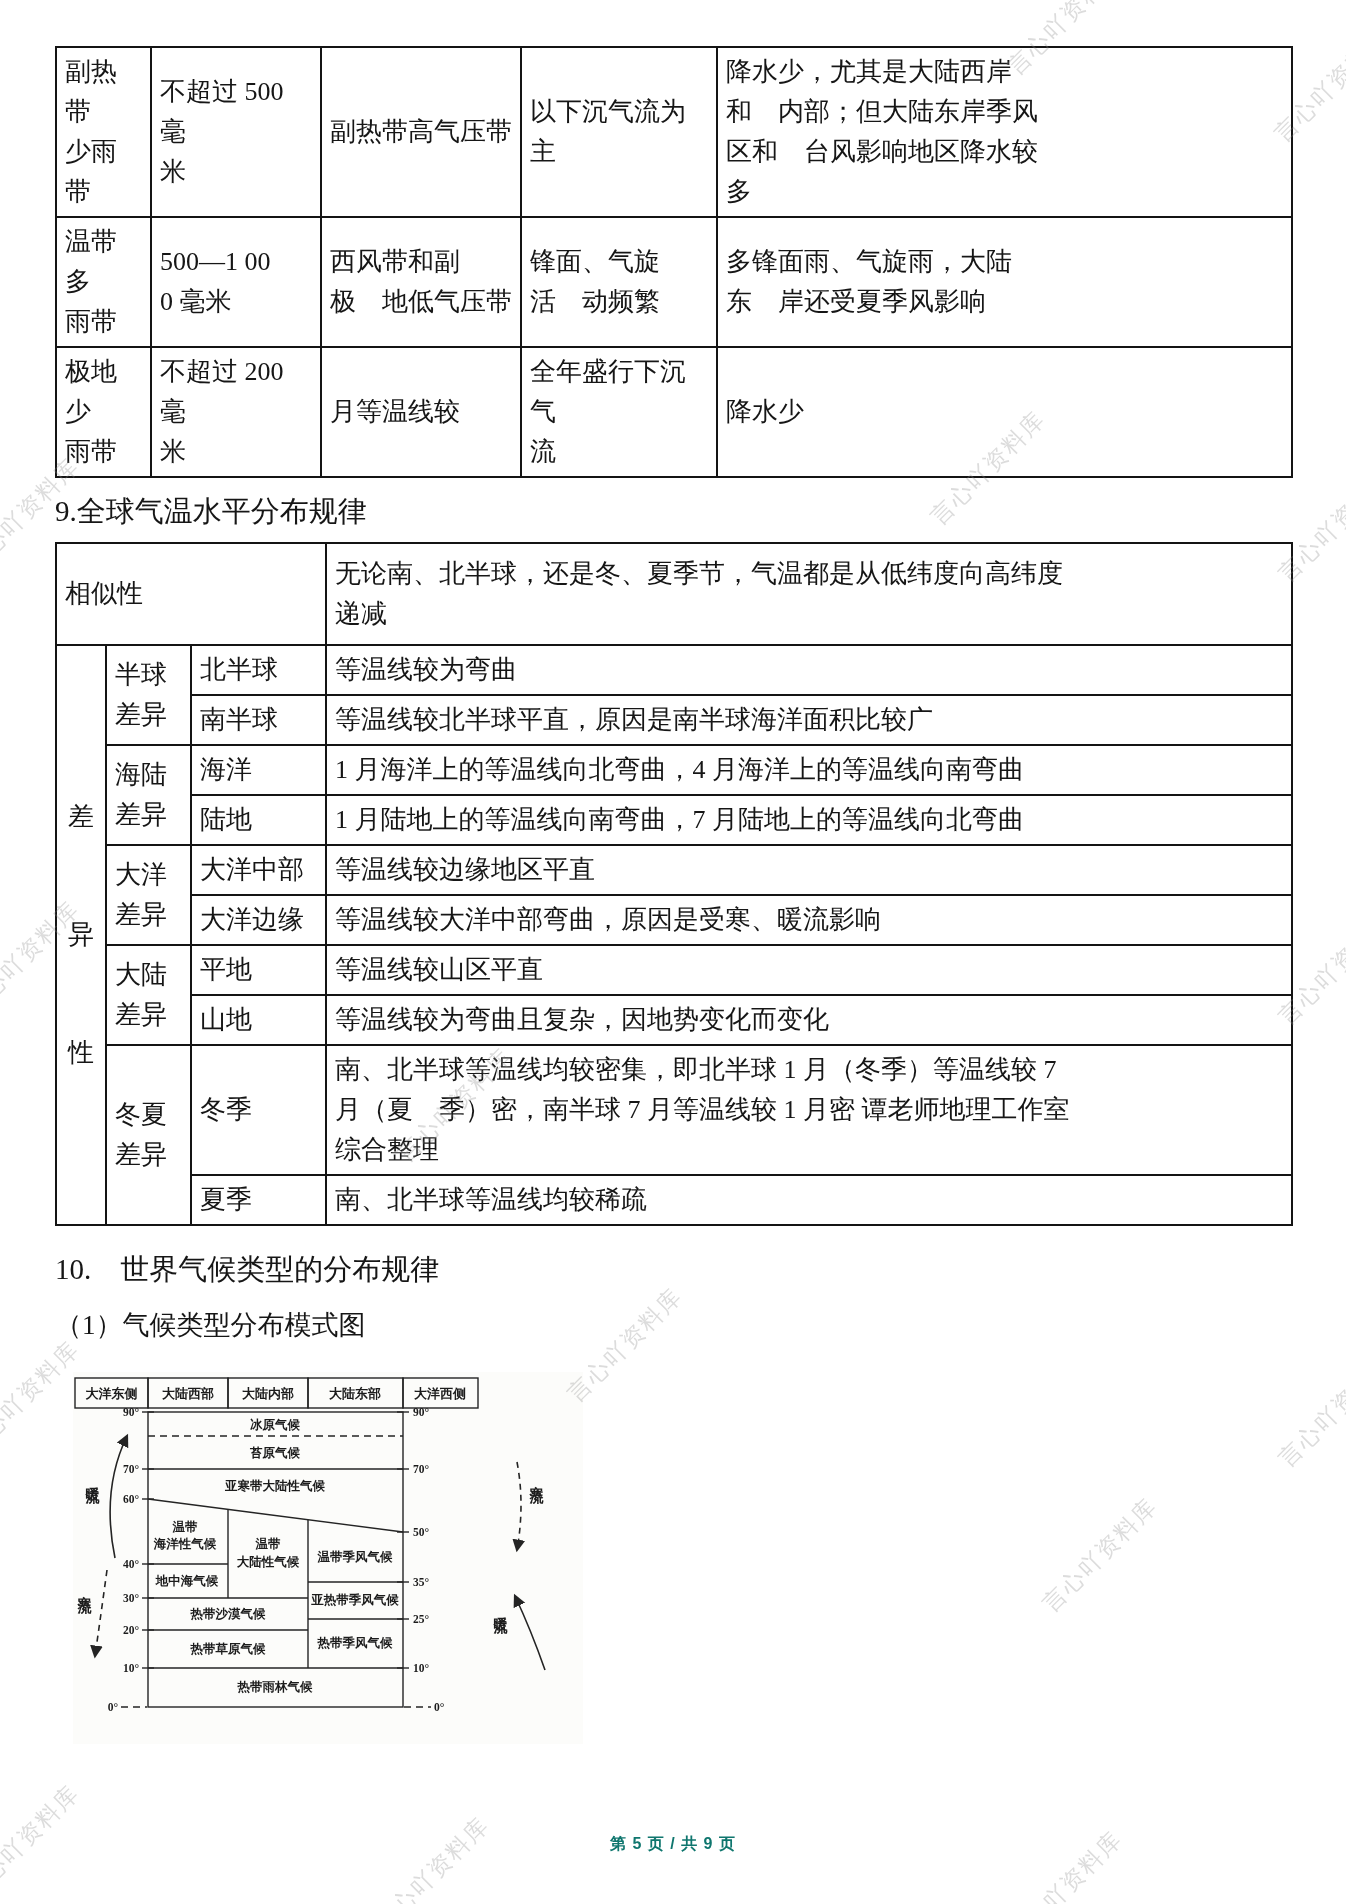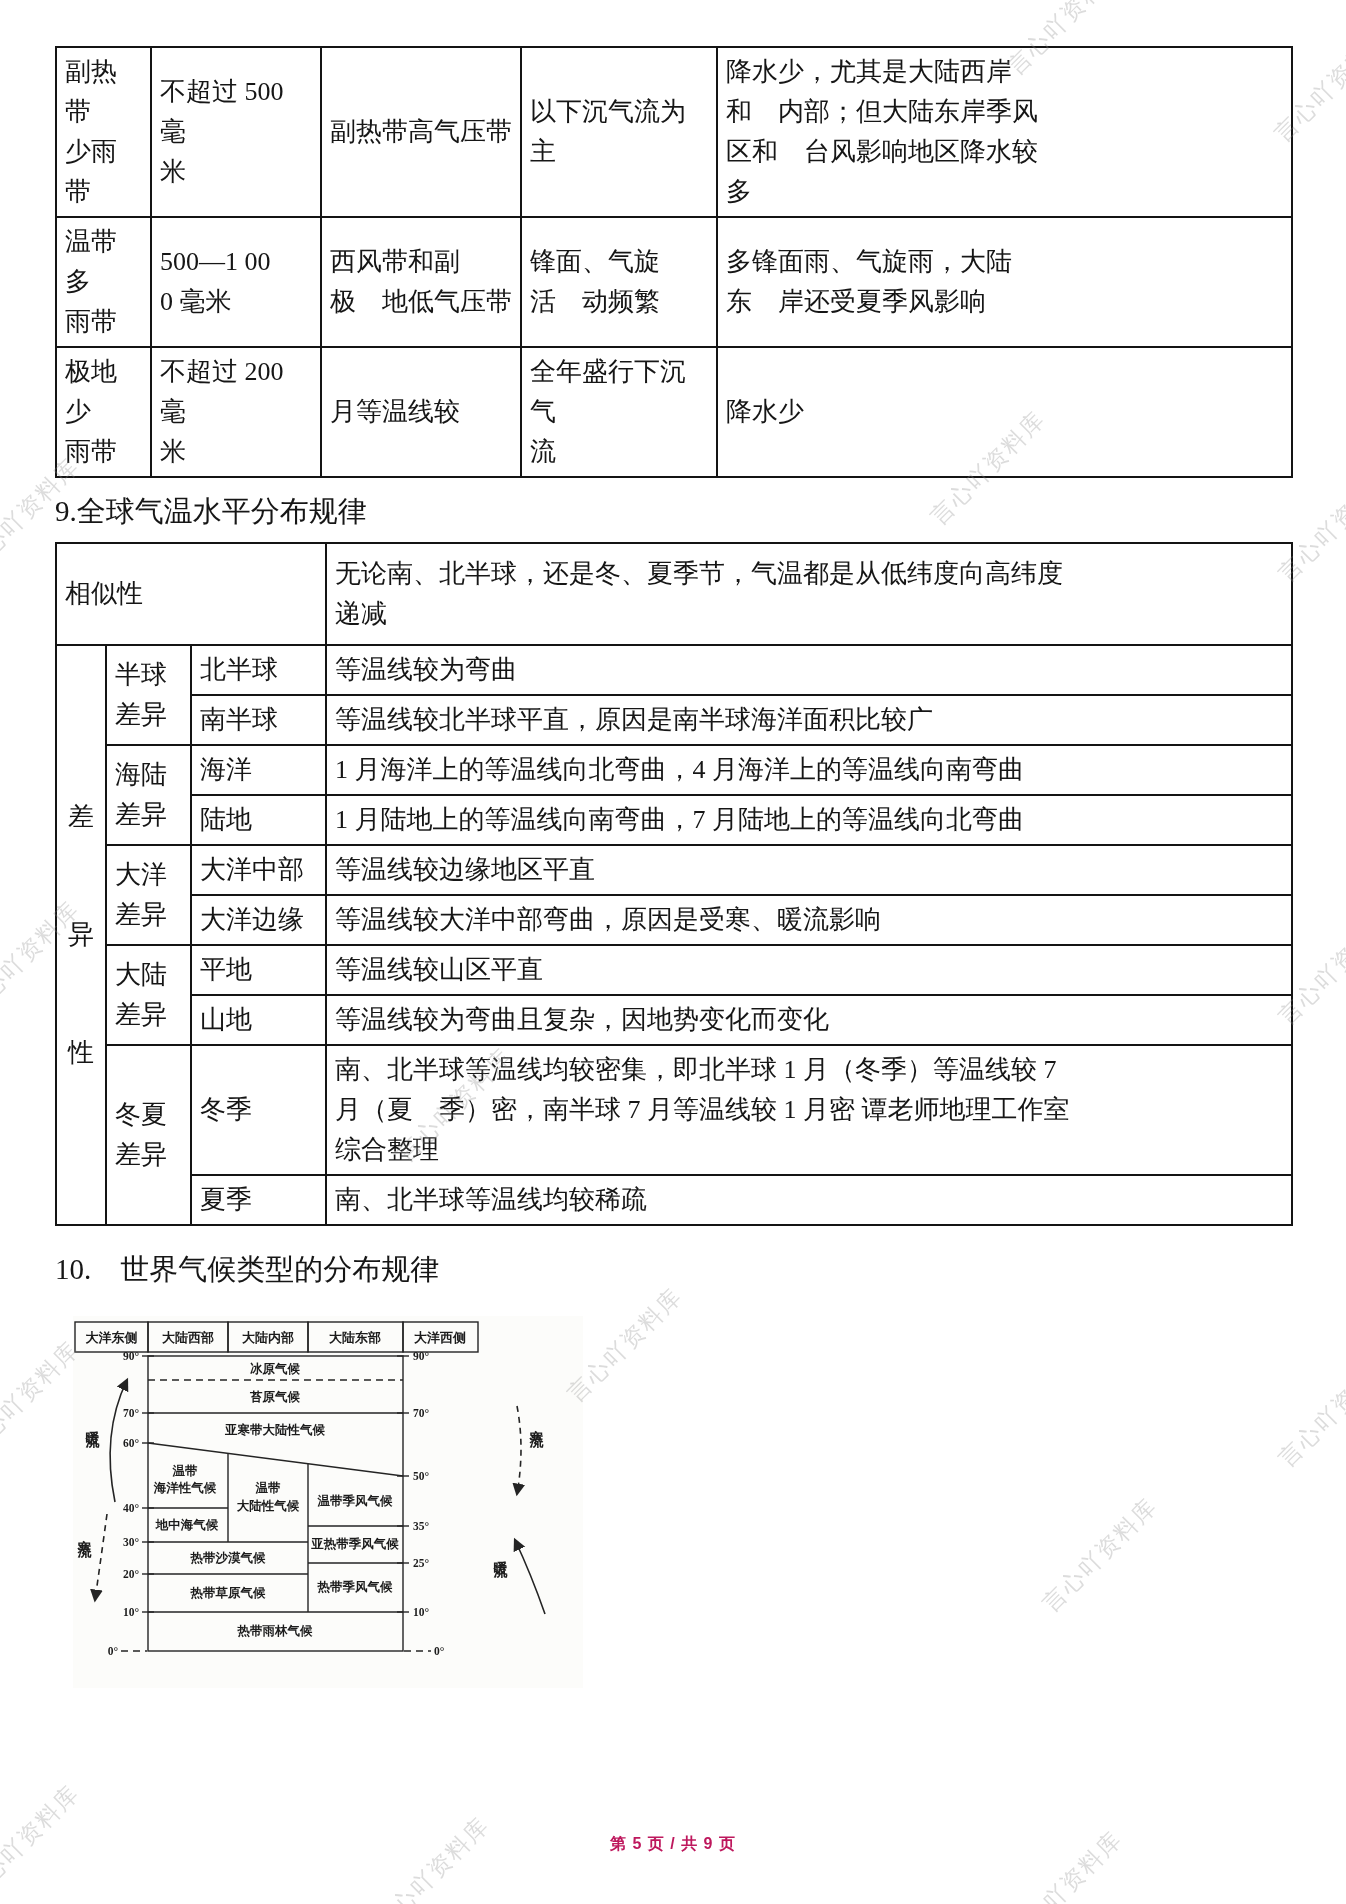--- a/index.html
+++ b/index.html
@@ -34,21 +34,21 @@
   .dg-head { font-size:13px; font-weight:bold; fill:#1c1c1c; text-anchor:middle; }
   .dg-lat { font-size:11.5px; font-weight:bold; fill:#1c1c1c; }
   .dg-zone { font-size:12.5px; font-weight:bold; fill:#1c1c1c; text-anchor:middle; }
   .current {
     position:absolute; writing-mode:vertical-rl; text-orientation:upright;
     font-size:14px; font-weight:bold; color:#1c1c1c; letter-spacing:3px; line-height:1;
   }
 
   .footer {
     position:absolute; left:0; top:1834px; width:100%; text-align:center;
-    font-size:16px; font-weight:bold; color:#be185d; letter-spacing:1px;
+    font-size:16px; font-weight:bold; color:#0f766e; letter-spacing:1px;
     font-family:"Liberation Sans","DejaVu Sans",sans-serif;
   }
   .wm {
     position:absolute; color:rgba(140,140,140,0.30); font-size:23px;
     transform:translate(-50%,-50%) rotate(-45deg); white-space:nowrap;
     letter-spacing:2px; pointer-events:none; z-index:6;
     font-family:"Liberation Sans","DejaVu Sans",sans-serif;
   }
 </style>
 </head>
@@ -187,20 +187,21 @@
 综合整理</td>
       </tr>
       <tr>
         <td>夏季</td>
         <td>南、北半球等温线均较稀疏</td>
       </tr>
     </tbody>
       </table>
 
     <h2 class="sec" style="margin-top:22px;">10.　世界气候类型的分布规律</h2>
+    <div class="subhead">（1）气候类型分布模式图</div>
 
     <div class="diagram-wrap">
       <svg viewBox="0 0 510 372" width="510" height="372">
         <defs>
           <marker id="ah" markerWidth="9" markerHeight="9" refX="6.5" refY="4" orient="auto">
             <path d="M0,0 L8,4 L0,8 z" fill="#242424"></path>
           </marker>
         </defs>
 
         <g>

